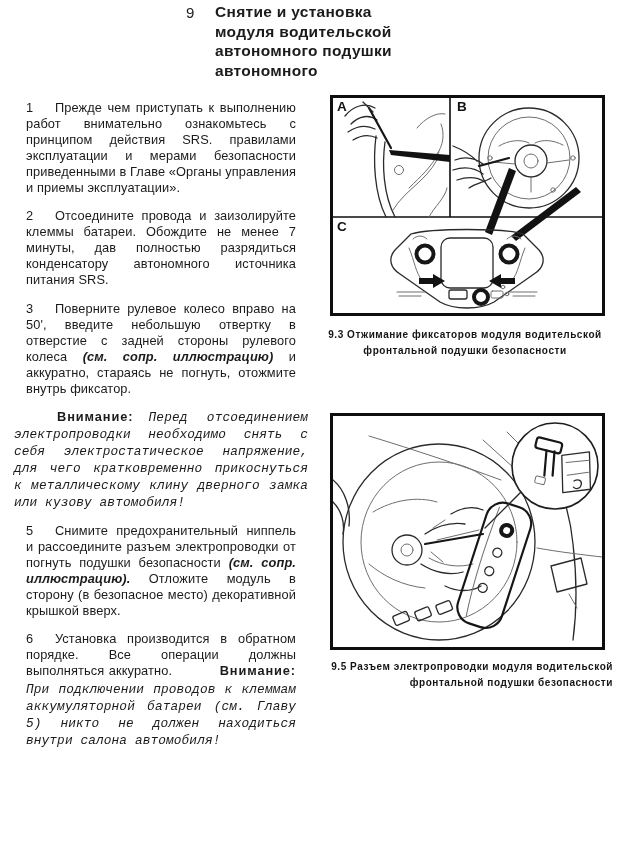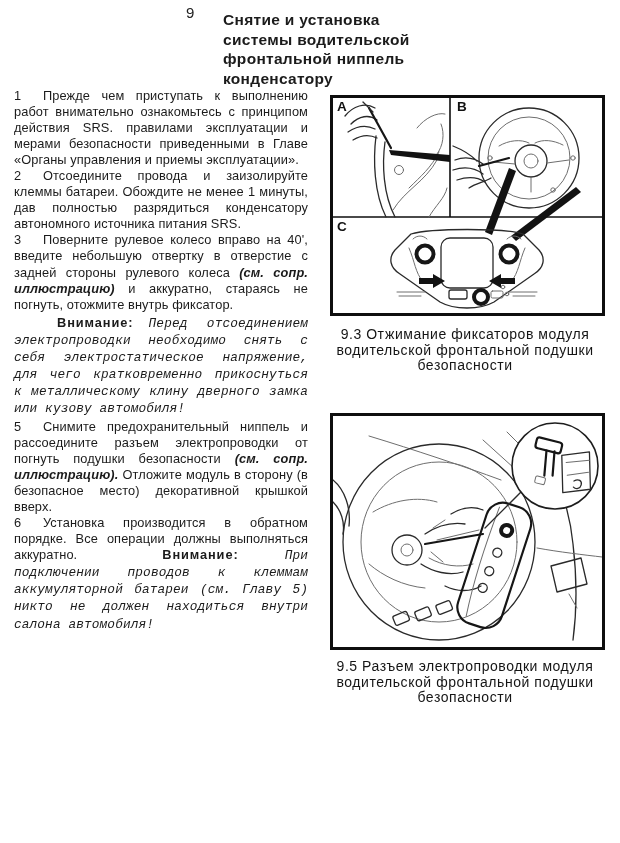--- a/index.html
+++ b/index.html
@@ -17,68 +17,68 @@
     position:absolute;left:215px;top:2px;width:230px;
     font-size:15.5px;line-height:19.5px;font-weight:bold;letter-spacing:.3px;
   }
   .title span{display:block;}
   
   .textcol{
     position:absolute;left:14px;top:88px;width:294px;
     font-size:12.8px;line-height:16.05px;text-align:justify;
     letter-spacing:.1px;
   }
-  .textcol p{margin:0;}
+  .textcol p{margin:12px;}
   .textcol p.warn{margin:2px 0;}
   .num{display:inline-block;min-width:29px;}
   .warn-label{font-weight:bold;letter-spacing:.9px;padding-left:43px;}
   .warn-text{font-style:italic;font-family:Liberation Mono, monospace;}
   .ref{font-weight:bold;font-style:italic;}
   
   .figbox{
     position:absolute;left:330px;box-sizing:border-box;width:275px;
     border:3px solid #0e0e0e;background:#fff;
   }
   .figbox svg{display:block;width:100%;height:100%;}
   #fig93{top:95px;height:221px;}
   #fig95{top:413px;height:237px;}
   .plabel{
     position:absolute;font-weight:bold;font-size:13.5px;line-height:14px;color:#111;
   }
   .caption{
     position:absolute;left:317px;width:296px;text-align:center;
-    font-weight:normal;font-size:14px;line-height:15.5px;letter-spacing:.55px;color:#151515;
+    font-weight:bold;font-size:10px;line-height:15.5px;letter-spacing:.55px;color:#151515;
   }
   #cap93{top:327px;}
-  #cap95{top:659px;}
+  #cap95{top:659px;text-align:right;}
   
   .s  {fill:none;stroke:#2a2a2a;stroke-width:1.3;stroke-linecap:round;stroke-linejoin:round;}
   .sl {fill:none;stroke:#6e6e6e;stroke-width:1;stroke-linecap:round;stroke-linejoin:round;}
   .sb {fill:none;stroke:#161616;stroke-width:2.2;stroke-linecap:round;stroke-linejoin:round;}
   .ring{fill:none;stroke:#161616;stroke-width:4;}
   .blk{fill:#121212;stroke:none;}
   .div{stroke:#0e0e0e;stroke-width:1.6;}
 </style>
 </head>
 <body>
 
 <div class="page">
 
   <div class="chapnum">9</div>
-  <h1 class="title" style="margin:8px;">
+  <h1 class="title" style="margin:0;">
     <span>Снятие и установка</span>
-    <span>системы водительской</span>
-    <span>фронтальной ниппель</span>
-    <span>конденсатору</span>
+    <span>модуля водительской</span>
+    <span>автономного подушки</span>
+    <span>автономного</span>
   </h1>
 
   <div class="textcol">
     <p><span class="num">1</span><span>Прежде чем приступать к выполнению работ внимательно ознакомьтесь с принципом действия SRS. правилами эксплуатации и мерами безопасности приведенными в Главе «Органы управления и приемы эксплуатации».</span></p>
-    <p><span class="num">2</span><span>Отсоедините провода и заизолируйте клеммы батареи. Обождите не менее 1 минуты, дав полностью разрядиться конденсатору автономного источника питания SRS.</span></p>
-    <p><span class="num">3</span><span>Поверните рулевое колесо вправо на 40', введите небольшую отвертку в отверстие с задней стороны рулевого колеса </span><span class="ref">(см. сопр. иллюстрацию)</span><span> и аккуратно, стараясь не погнуть, отожмите внутрь фиксатор.</span></p>
+    <p><span class="num">2</span><span>Отсоедините провода и заизолируйте клеммы батареи. Обождите не менее 7 минуты, дав полностью разрядиться конденсатору автономного источника питания SRS.</span></p>
+    <p><span class="num">3</span><span>Поверните рулевое колесо вправо на 50', введите небольшую отвертку в отверстие с задней стороны рулевого колеса </span><span class="ref">(см. сопр. иллюстрацию)</span><span> и аккуратно, стараясь не погнуть, отожмите внутрь фиксатор.</span></p>
     <p class="warn"><span class="warn-label">Внимание:</span> <span class="warn-text">Перед отсоединением электропроводки необходимо снять с себя электростатическое напряжение, для чего кратковременно прикоснуться к металлическому клину дверного замка или кузову автомобиля!</span></p>
     <p><span class="num">5</span><span>Снимите предохранительный ниппель и рассоедините разъем электропроводки от погнуть подушки безопасности </span><span class="ref">(см. сопр. иллюстрацию).</span><span> Отложите модуль в сторону (в безопасное место) декоративной крышкой вверх.</span></p>
     <p><span class="num">6</span><span>Установка производится в обратном порядке. Все операции должны выполняться аккуратно. </span><span class="warn-label">Внимание:</span><span class="warn-text"> При подключении проводов к клеммам аккумуляторной батареи (см. Главу 5) никто не должен находиться внутри салона автомобиля!</span></p>
   </div>
 
   <div class="figbox" id="fig93">
     <svg viewBox="0 0 269 215">
 
       <line class="div" x1="117" y1="0" x2="117" y2="119"></line>
       <line class="div" x1="0" y1="119" x2="269" y2="119"></line>

